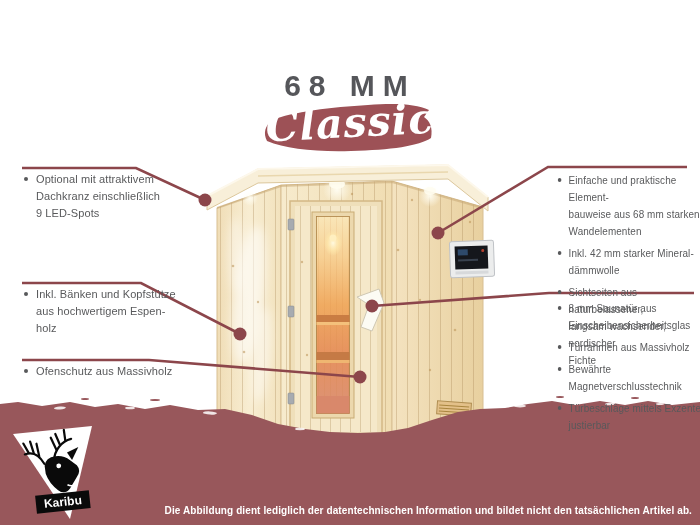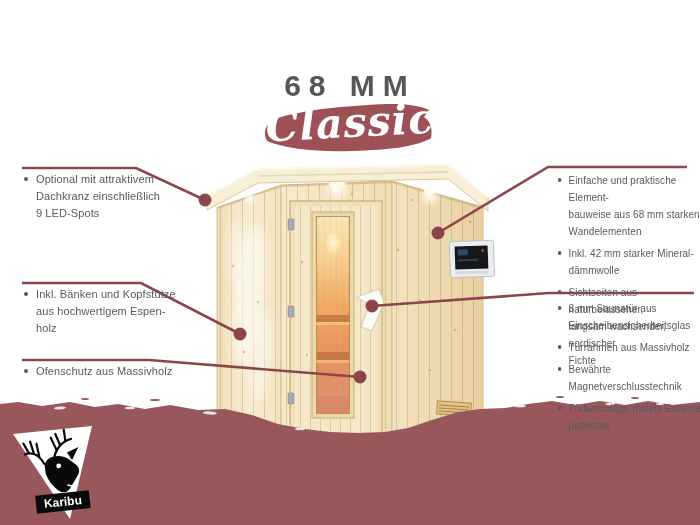--- a/index.html
+++ b/index.html
@@ -311,14 +311,15 @@
         <circle cx="42" cy="40" r="2.4" fill="#ffffff"></circle>
         <path d="M48,60 Q54,64 58,58" stroke="#ffffff" stroke-width="1.6" fill="none"></path>
       </g>
       <g transform="rotate(-6 58 82)">
         <rect x="32" y="72" width="54" height="18" fill="#0a0a0a"></rect>
         <text x="59" y="85" text-anchor="middle" fill="#ffffff" font-family="Liberation Sans, sans-serif" font-size="12" font-weight="bold">Karibu</text>
       </g>
     </svg>
   </div>
 
+  <div class="disclaimer">Die Abbildung dient lediglich der datentechnischen Information und bildet nicht den tatsächlichen Artikel ab.</div>
 
 </div>
 
 </body></html>

